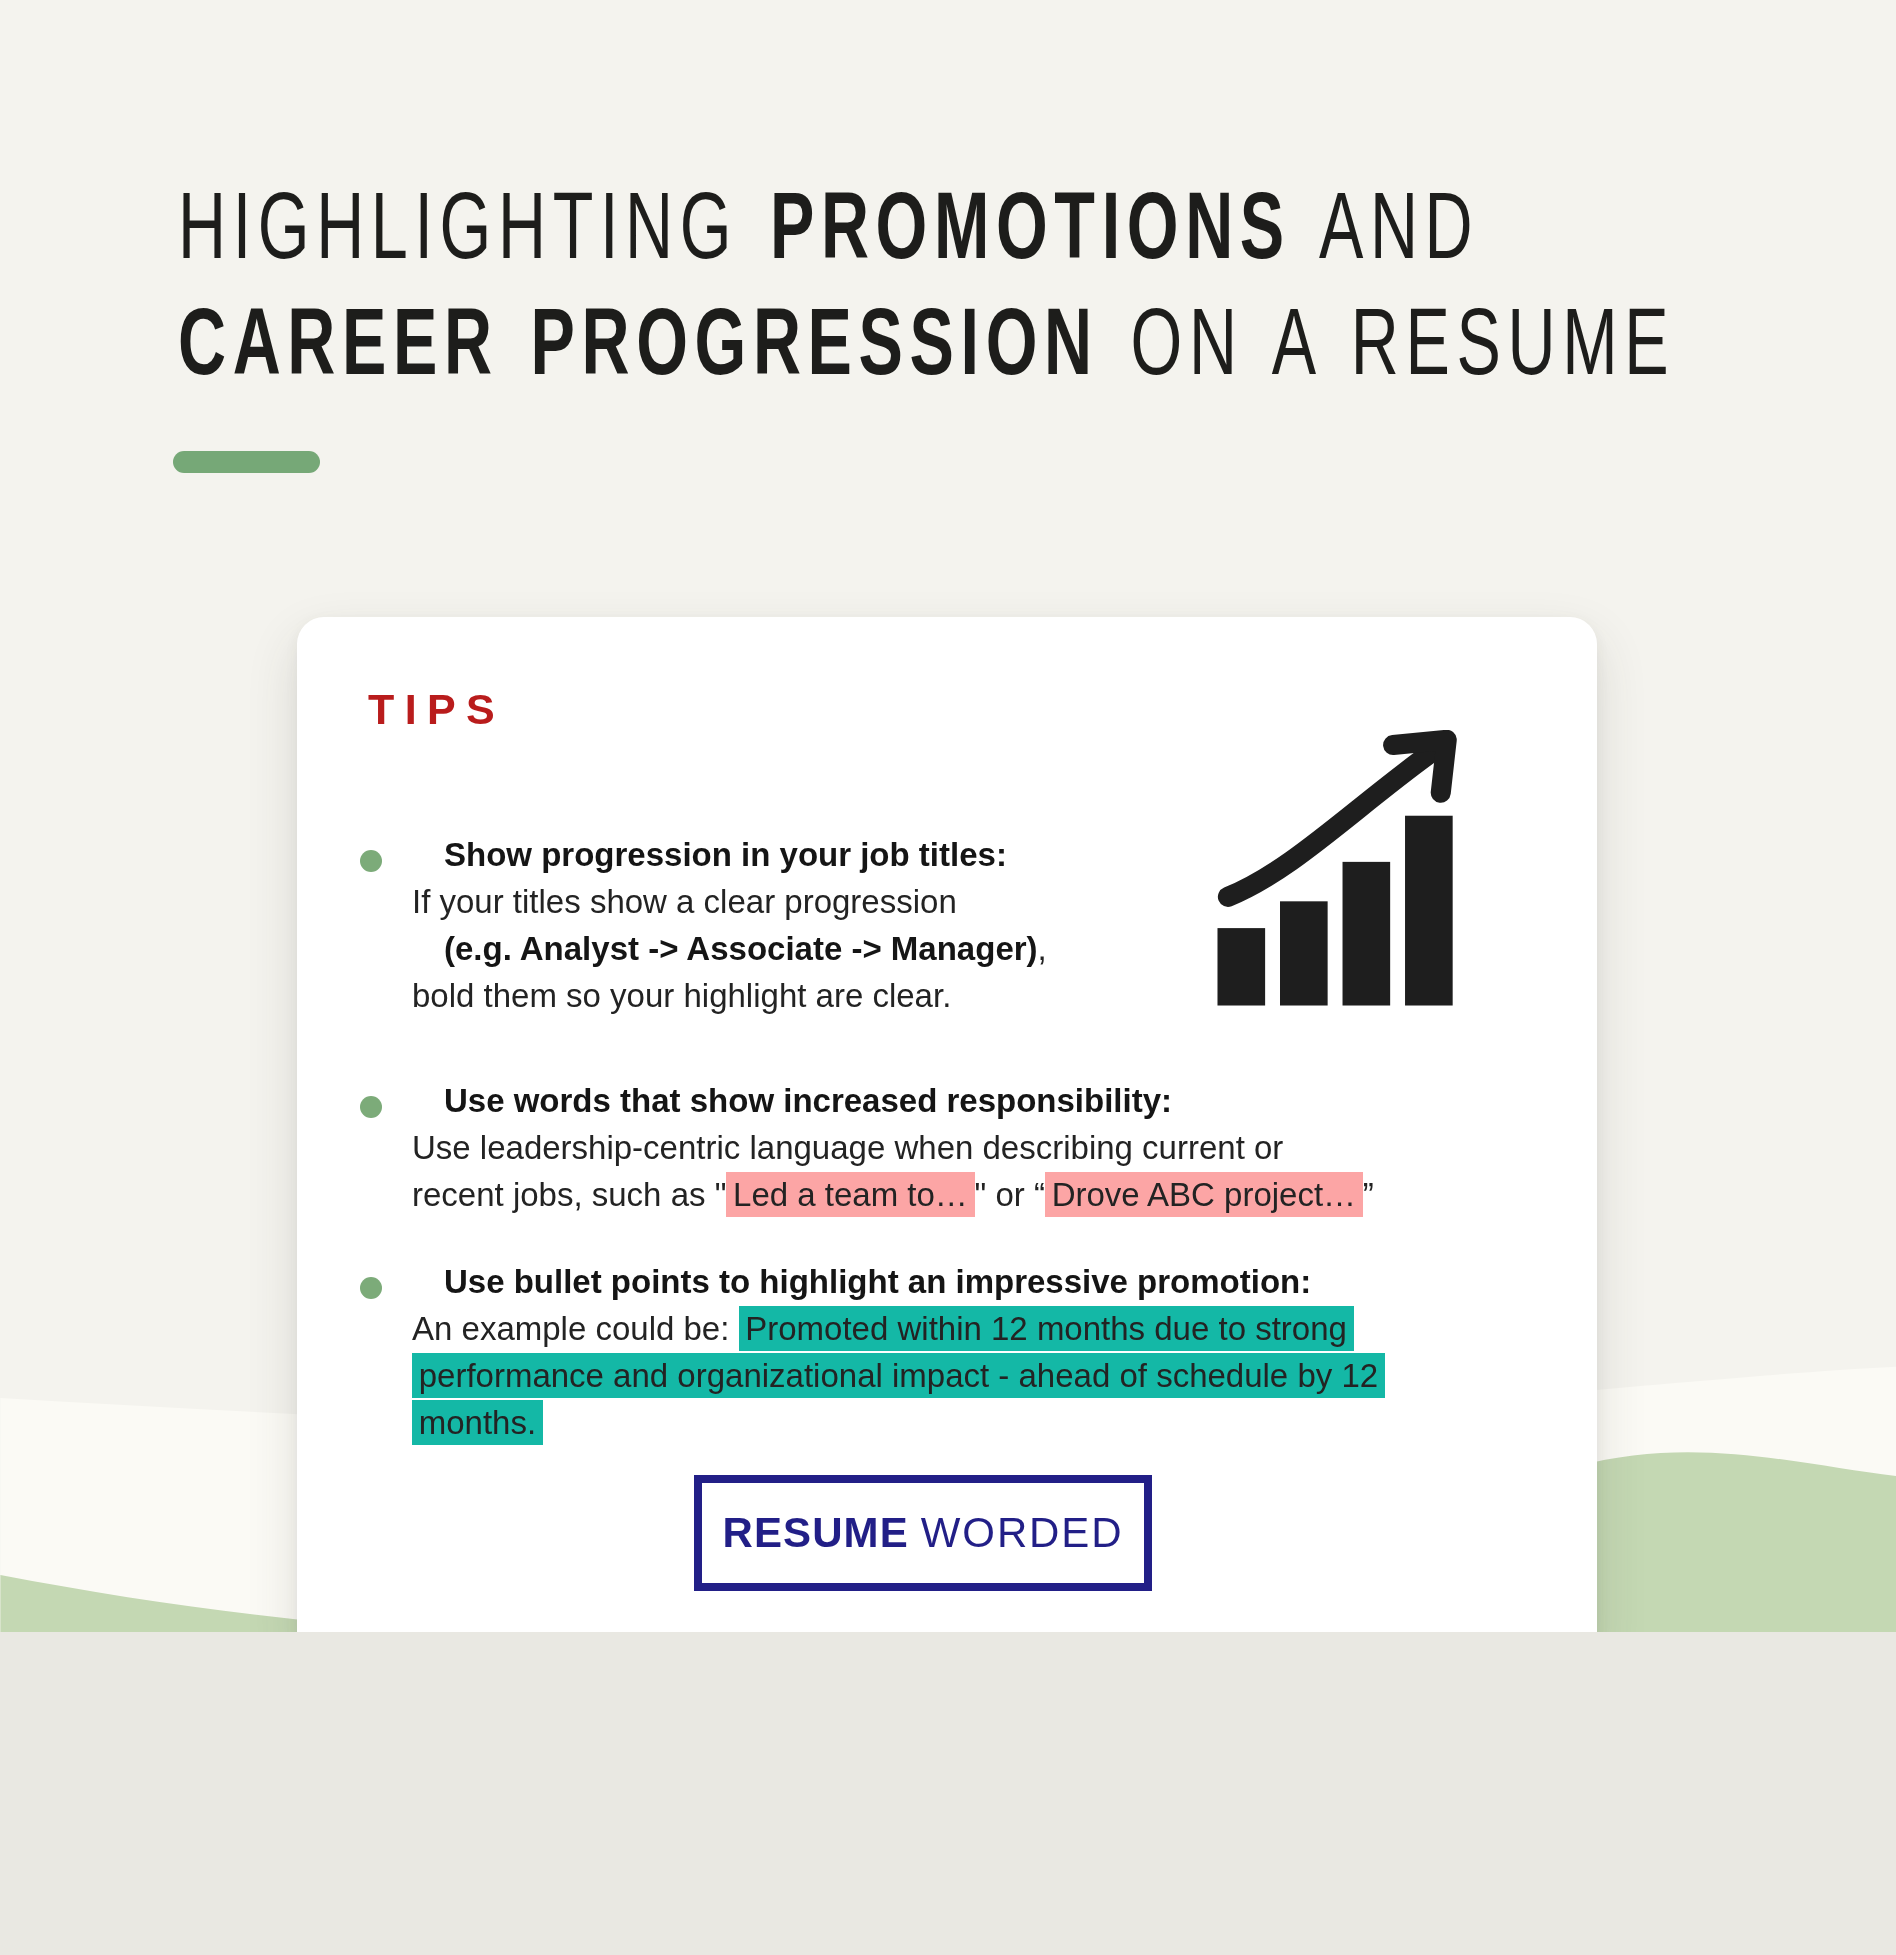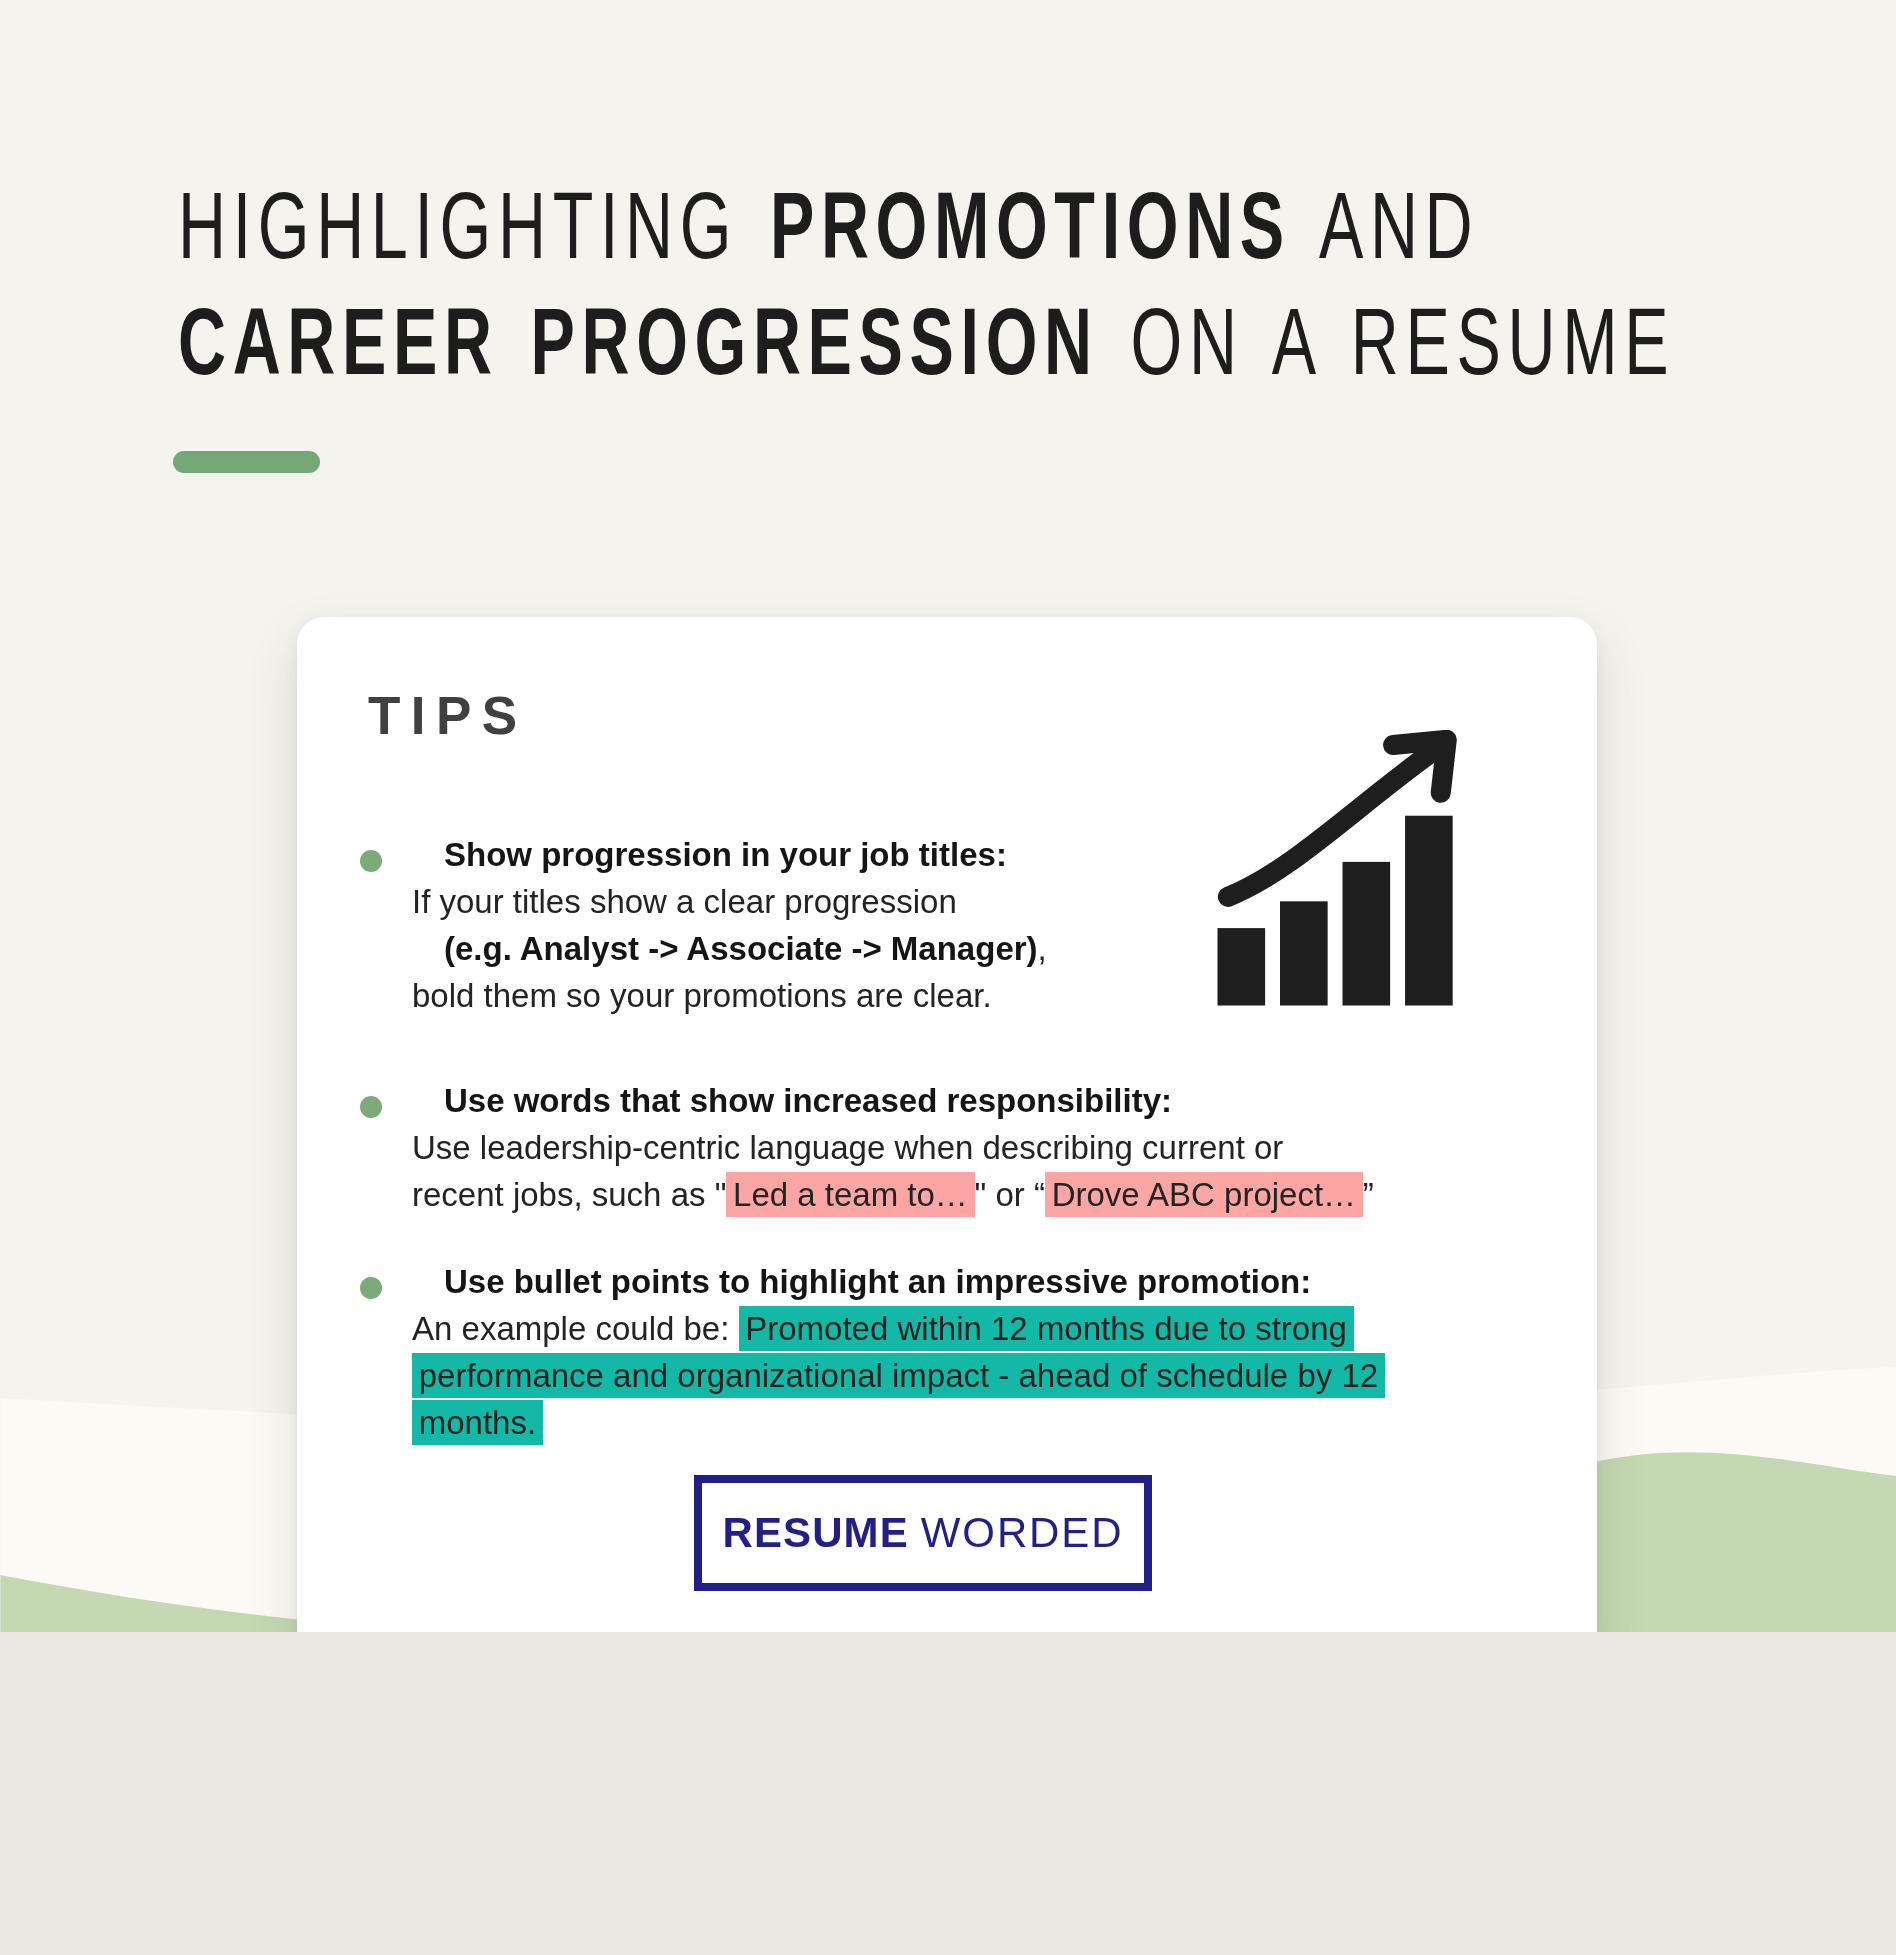--- a/index.html
+++ b/index.html
@@ -12,22 +12,22 @@
   
   .headline{position:absolute;left:178px;top:167px;color:#1d1d1b;}
   .t-line{display:block;white-space:nowrap;transform:scaleX(0.70);transform-origin:left top;
           font-size:95px;line-height:116px;font-weight:400;letter-spacing:0.10em;word-spacing:0.10em;}
   .t-line b{font-weight:800;}
   .dash{position:absolute;left:173px;top:451px;width:147px;height:22px;border-radius:11px;background:#76a877;}
 
   
   .card{position:absolute;left:297px;top:617px;width:1300px;height:1043px;background:#ffffff;
         border-radius:27px;box-shadow:0 22px 52px rgba(60,60,50,0.14), 0 4.5px 13.4px rgba(60,60,50,0.06);}
-  .tips-heading{position:absolute;left:71px;top:68px;font-size:53px;font-weight:800;
-                letter-spacing:10.4px;color:#404040;}
+  .tips-heading{position:absolute;left:71px;top:68px;font-size:43px;font-weight:800;
+                letter-spacing:10.4px;color:#b91c1c;}
 
   .tip{position:absolute;left:63px;}
   .tip .dot{position:absolute;left:0;top:19.3px;width:22px;height:22px;border-radius:50%;background:#7cab79;}
   .tip .txt{margin-left:52px;width:1160px;color:#232323;font-size:33px;}
   .tip .line{height:47px;line-height:47px;white-space:nowrap;}
   .tip .line b{font-weight:700;color:#151515;margin-left:32px;}
   #tip-1{top:214px;}
   #tip-2{top:460px;}
   #tip-3{top:641px;}
 
@@ -73,21 +73,21 @@
       <path d="M16,224 C100,190 180,110 284,34" fill="none" stroke="#1e1e1e" stroke-width="27" stroke-linecap="round"></path>
       <polyline points="238,20 310,13 302,84" fill="none" stroke="#1e1e1e" stroke-width="27" stroke-linecap="round" stroke-linejoin="round"></polyline>
     </svg>
 
     <div class="tip" id="tip-1">
       <span class="dot"></span>
       <div class="txt">
         <div class="line"><b>Show progression in your job titles:</b></div>
         <div class="line"><span>If your titles show a clear progression</span></div>
         <div class="line"><b>(e.g. Analyst -&gt; Associate -&gt; Manager)</b><span>,</span></div>
-        <div class="line"><span>bold them so your promotions are clear.</span></div>
+        <div class="line"><span>bold them so your highlight are clear.</span></div>
       </div>
     </div>
 
     <div class="tip" id="tip-2">
       <span class="dot"></span>
       <div class="txt">
         <div class="line"><b>Use words that show increased responsibility:</b></div>
         <div class="line"><span>Use leadership-centric language when describing current or</span></div>
         <div class="line"><span>recent jobs, such as "</span><span class="hl-pink">Led a team to…</span><span>" or “</span><span class="hl-pink">Drove ABC project…</span><span>”</span></div>
       </div>

